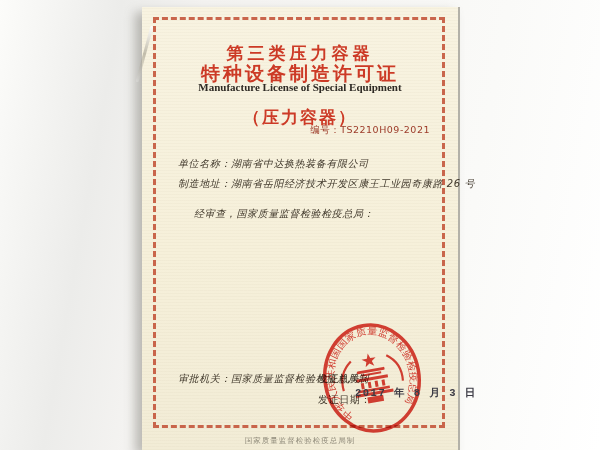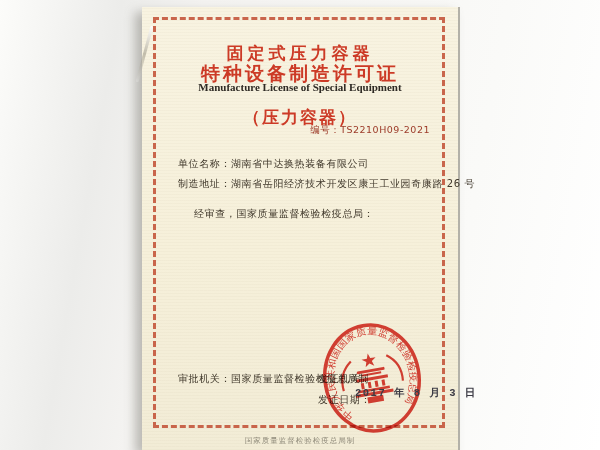--- a/index.html
+++ b/index.html
@@ -27,21 +27,21 @@
     border:3px dashed #c24e33;box-sizing:border-box;opacity:0.85;
   }
   .center-line{position:absolute;left:0;width:100%;text-align:center;white-space:nowrap;}
   .t-cn1{top:35px;font-size:17px;font-weight:bold;color:#cc3a26;letter-spacing:4px;}
   .t-cn2{top:54px;font-size:19px;font-weight:bold;color:#cc3a26;letter-spacing:3px;}
   .t-en{font-family:"Liberation Serif","DejaVu Serif",serif;font-weight:bold;color:#2e2a24;font-size:11px;}
   .t-en1{top:74px;}
   .t-en2{top:86px;}
   .t-cat{top:99px;font-size:17px;font-weight:bold;color:#cc3a26;letter-spacing:2px;}
   .serial{position:absolute;right:28px;top:117px;font-size:9.5px;color:#9c3a28;letter-spacing:0.5px;white-space:nowrap;}
-  .field{position:absolute;left:36px;font-size:10px;color:#41392c;letter-spacing:0.6px;white-space:nowrap;}
+  .field{position:absolute;left:36px;font-size:10px;color:#41392c;letter-spacing:0.6px;white-space:nowrap;font-style:italic;}
   .company{top:150px;}
   .address{top:170px;}
   .intro{left:52px;top:200px;}
   .scope-table{position:absolute;left:43px;top:213px;border-collapse:collapse;font-size:9px;color:#3c352a;table-layout:fixed;}
   .scope-table th,.scope-table td{border:1px solid #514a3e;padding:0;text-align:center;font-weight:normal;letter-spacing:1px;}
   .scope-table th{height:17px;font-weight:bold;}
   .scope-table td{height:15px;}
   .col-level{width:30px;}
   .col-cat{width:62px;}
   .col-var{width:63px;}
@@ -58,21 +58,21 @@
 </style>
 </head>
 <body>
 
 <div class="scene">
   <div class="paper">
 
     <div class="crease"></div>
     <div class="frame"></div>
 
-    <div class="center-line t-cn1">固定式压力容器</div>
+    <div class="center-line t-cn1">第三类压力容器</div>
     <div class="center-line t-cn2">特种设备制造许可证</div>
     <div class="center-line t-en t-en1">Manufacture License of Special Equipment</div>
     <div class="center-line t-cat">（压力容器）</div>
 
     <div class="serial"><span>编号：</span><span>TS2210H09-2021</span></div>
 
     <div class="field company"><span>单位名称：</span><span>湖南省中达换热装备有限公司</span></div>
 
     <div class="field address"><span>制造地址：</span><span>湖南省岳阳经济技术开发区康王工业园奇康路 26 号</span></div>
 

